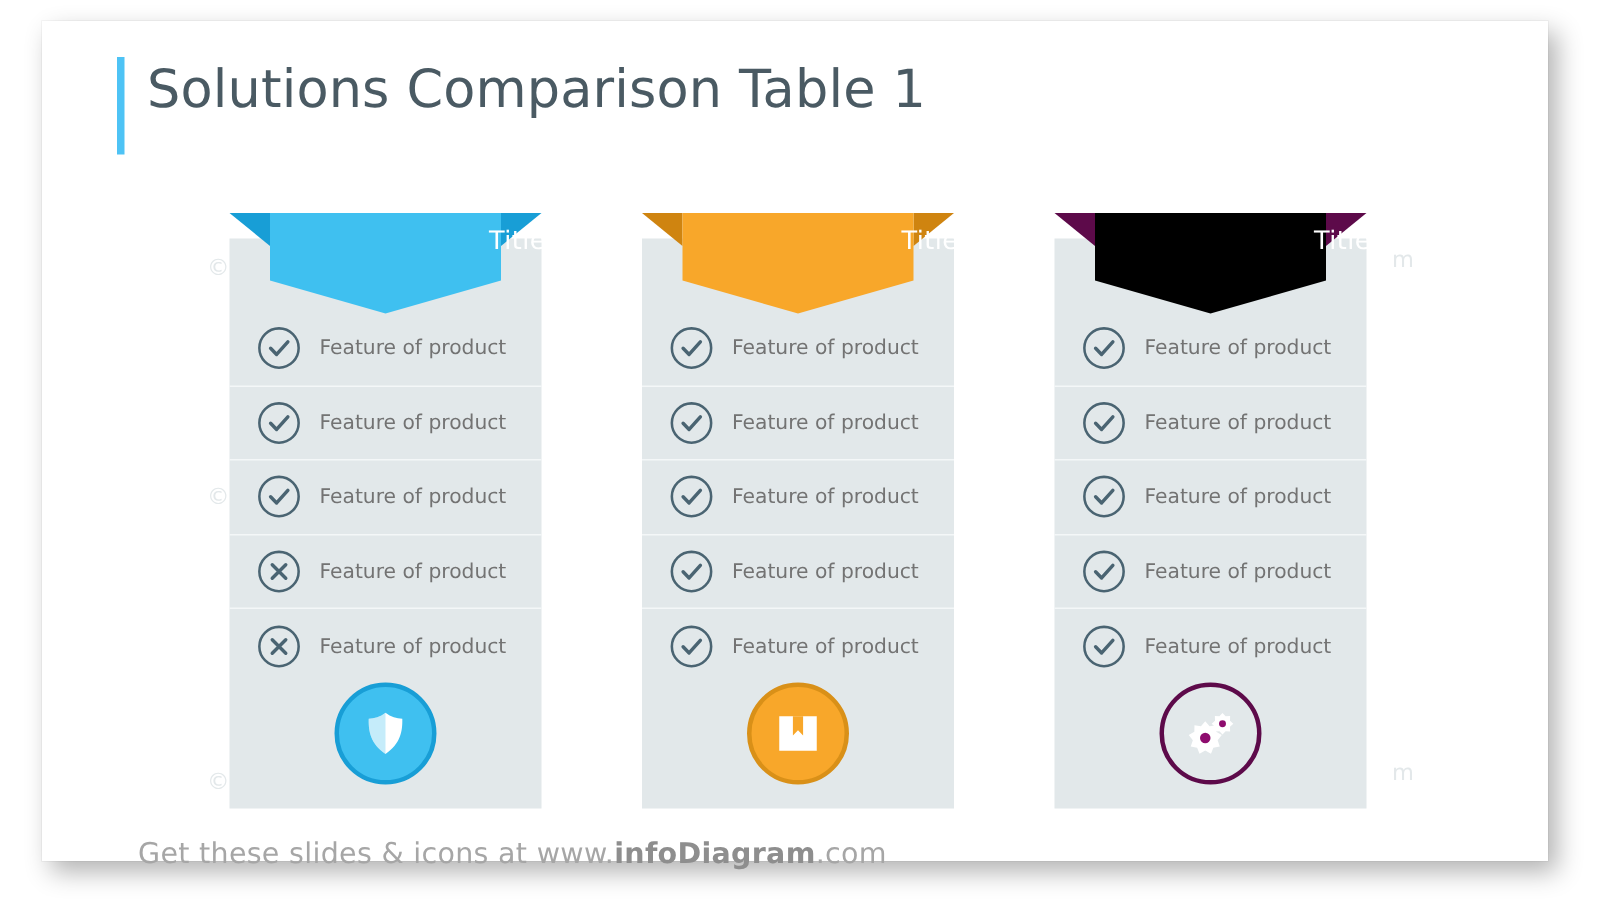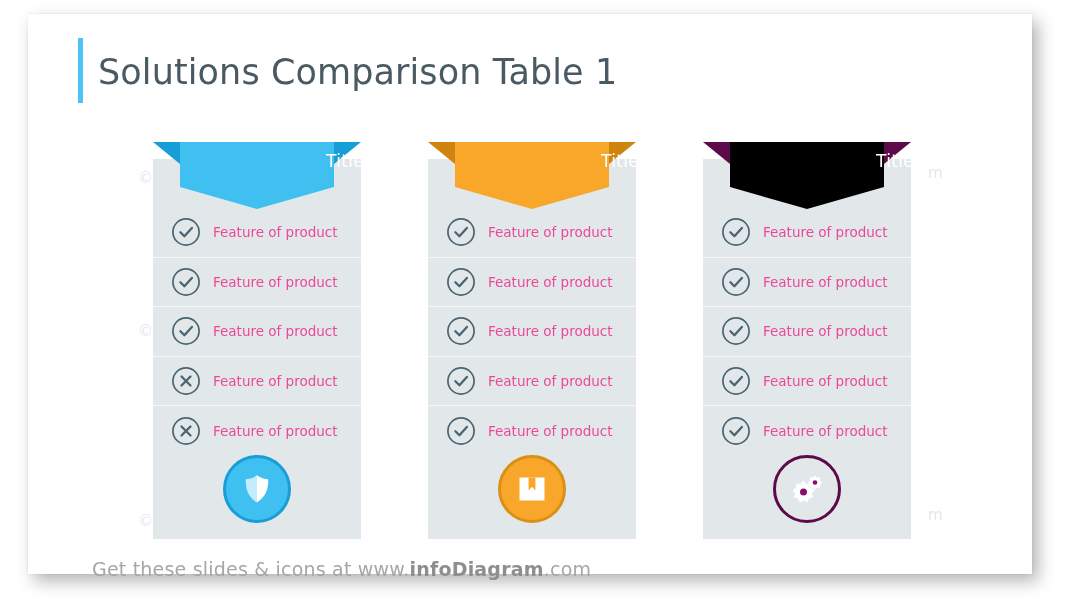--- a/index.html
+++ b/index.html
@@ -17,21 +17,21 @@
     width:1004px;height:560px;
     background:#ffffff;
     box-shadow:6px 7px 16px rgba(0,0,0,0.30), 0 0 0 0.5px rgba(0,0,0,0.05);
   }
   
   #title-accent-bar{
     position:absolute;left:50px;top:24px;
     width:5px;height:65px;background:#4ec3f5;
   }
   #page-title{
-    position:absolute;left:70px;top:38px;
+    position:absolute;left:70px;top:26px;
     font-size:35px;color:#4a5a63;
     font-family:"DejaVu Sans", sans-serif;
     font-weight:400;letter-spacing:0.1px;
     white-space:nowrap;
   }
   
   .column{
     position:absolute;top:145px;
     width:208px;height:380px;
   }
@@ -69,21 +69,21 @@
     border-top:1.6px solid #f4f7f8;
   }
   .feat-row:first-child{border-top:none;}
   .feat-icon{
     width:30px;height:30px;margin-left:18px;flex:0 0 auto;
   }
   .feat-icon svg{display:block;}
   .feat-label{
     margin-left:12px;
     font-size:13.5px;
-    color:#ec4899;
+    color:#737373;
     font-family:"DejaVu Sans", sans-serif;
     white-space:nowrap;
   }
   
   .badge{
     position:absolute;left:50%;transform:translateX(-50%);
     top:296px;
     width:62px;height:62px;border-radius:50%;
     display:flex;align-items:center;justify-content:center;
   }

